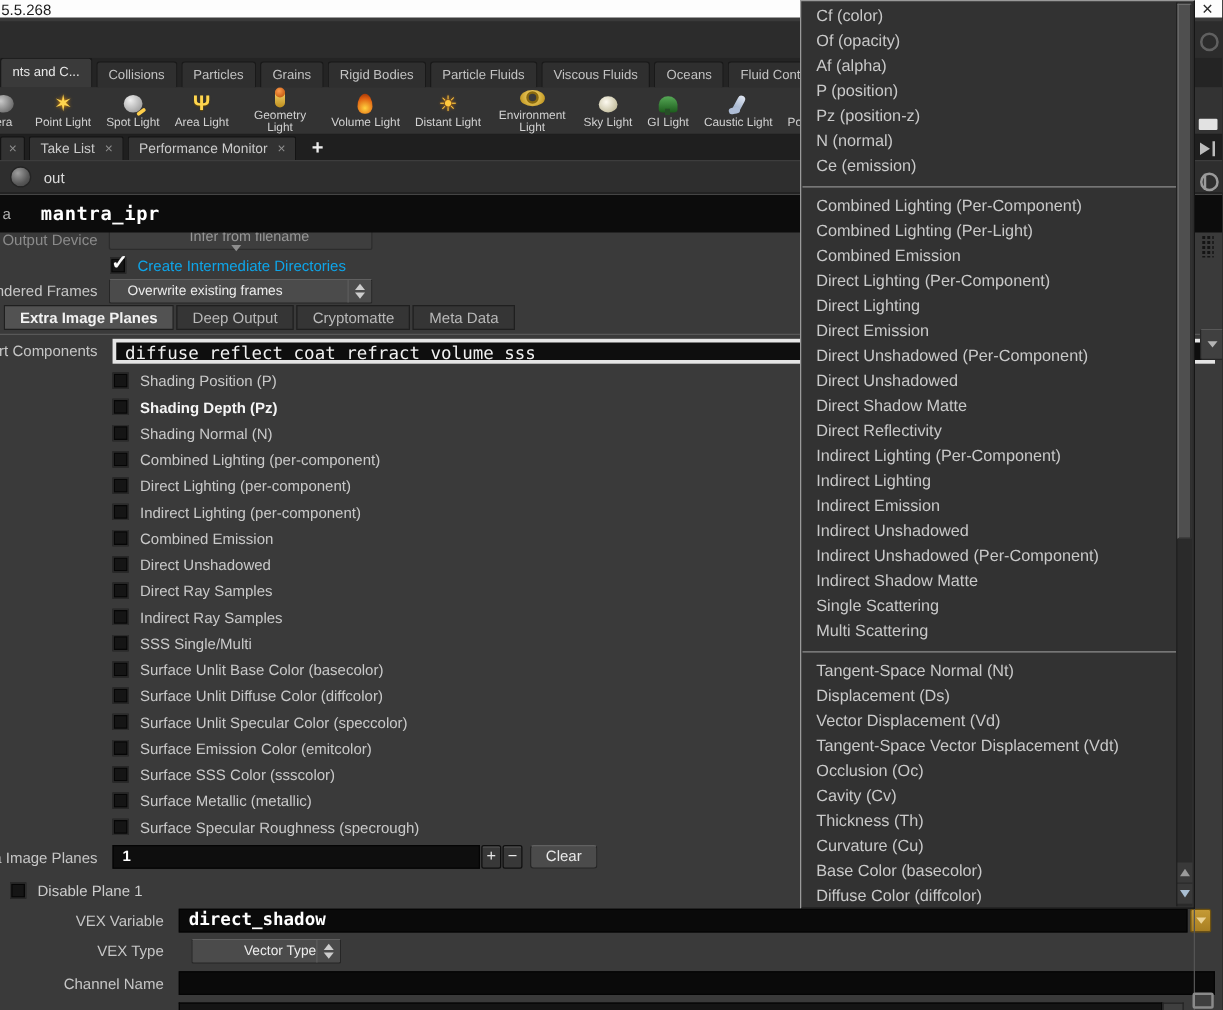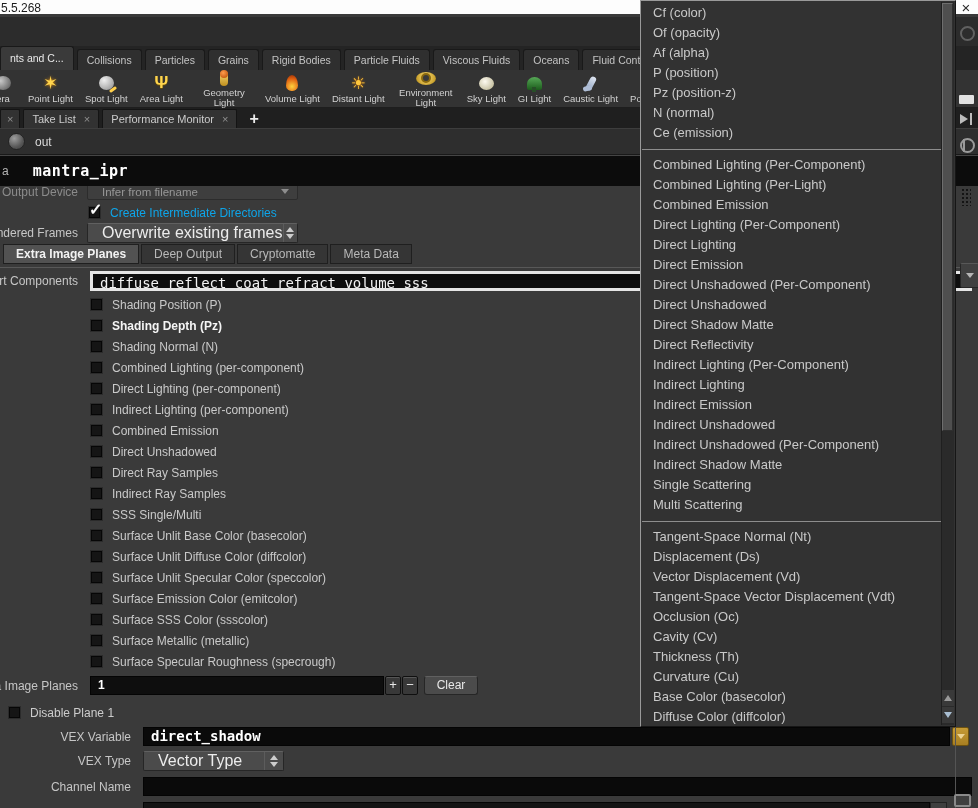--- a/index.html
+++ b/index.html
@@ -90,35 +90,35 @@
   .nname{font-family:"DejaVu Sans Mono",monospace;font-weight:bold;color:#fff;font-size:15px;margin-left:24px;letter-spacing:.5px;}
 
   
   .prow{position:absolute;left:0;right:0;}
   .plabel{position:absolute;top:3px;right:900px;white-space:nowrap;font-size:12px;color:#c6c6c6;}
   .prow.wide .plabel{right:847px;}
   .plabel.dim{color:#8b8b8b;}
 
   .r-outdev{top:182px;height:18px;}
   .pdrop{position:absolute;left:87px;top:1px;width:211px;height:17px;background:#3e3e3e;border:1px solid #2c2c2c;
-         border-radius:2px;display:flex;align-items:center;}
+         border-radius:2px;display:flex;align-items:center;flex-direction:column;}
   .pdrop .txt{flex:1;padding-left:14px;font-size:11.5px;color:#979797;}
   .pdarrow{width:0;height:0;border-left:4px solid transparent;border-right:4px solid transparent;
            border-top:5px solid #8d8d8d;margin-right:8px;}
 
   .r-dirs{top:204px;height:18px;}
   .checkbox{position:absolute;width:13px;height:13px;background:#151515;border:1px solid #2b2b2b;
             box-shadow:inset 0 0 0 1px #060606;}
   .checkbox.checked::after{content:"✓";position:absolute;top:-7px;left:0;font-size:16px;font-weight:bold;color:#fafafa;}
   .r-dirs .checkbox{left:88px;top:2px;}
   .r-dirs .cklabel{position:absolute;left:110px;top:2px;font-size:12px;color:#0ea5e9;}
 
   .r-frames{top:223px;height:21px;}
   .hdrop{position:absolute;left:87px;top:0;width:211px;height:20px;background:#4b4b4b;border:1px solid #262626;
-         border-top-color:#606060;border-radius:2px;display:flex;align-items:center;color:#ececec;font-size:16px;}
+         border-top-color:#606060;border-radius:2px;display:flex;align-items:center;color:#ececec;font-size:11px;}
   .hdrop .txt{flex:1;padding-left:14px;white-space:nowrap;}
   .spin{width:19px;align-self:stretch;border-left:1px solid #5c5c5c;display:flex;flex-direction:column;
         align-items:center;justify-content:center;gap:2px;}
   .tri-up-s{width:0;height:0;border-left:4px solid transparent;border-right:4px solid transparent;border-bottom:5px solid #cdcdcd;}
   .tri-down-s{width:0;height:0;border-left:4px solid transparent;border-right:4px solid transparent;border-top:5px solid #cdcdcd;}
 
   .ftabs{position:absolute;left:3px;top:244px;height:20px;display:flex;gap:2px;z-index:2;}
   .ftab{height:20px;line-height:19px;padding:0 12px;font-size:12px;background:#353535;border:1px solid #1f1f1f;
         color:#b9b9b9;white-space:nowrap;}
   .ftab.active{background:#525252;color:#f2f2f2;font-weight:bold;}
@@ -148,21 +148,21 @@
   .r-disable .cklabel{position:absolute;left:30px;top:2px;font-size:12px;color:#cccccc;}
 
   .r-vexvar{top:727px;height:19px;}
   .vfield{position:absolute;left:143px;top:0;width:807px;height:19px;background:#0a0a0a;border:1px solid #040404;
           color:#fff;font-family:"DejaVu Sans Mono",monospace;font-weight:bold;font-size:14px;line-height:17px;padding-left:7px;}
   .orangebtn{position:absolute;left:952px;top:0;width:17px;height:19px;background:linear-gradient(#c59a35,#a87f22);
              border:1px solid #6e5210;border-radius:2px;display:flex;align-items:center;justify-content:center;}
   .orangebtn i{width:0;height:0;border-left:4px solid transparent;border-right:4px solid transparent;border-top:5px solid #ecd394;}
 
   .r-vextype{top:751px;height:21px;}
-  .r-vextype .hdrop{left:143px;width:141px;}
+  .r-vextype .hdrop{left:153px;width:120px;text-align:right;}
   .r-chan{top:777px;height:19px;}
   .r-chan .vfield{font-weight:normal;right:6px;width:auto;}
 
   .partialrow-field{position:absolute;left:143px;right:48px;top:802px;height:6px;background:#141414;border:1px solid #050505;border-bottom:none;}
   .partialrow-btn{position:absolute;left:930px;top:802px;width:17px;height:6px;background:#3f3f3f;border:1px solid #222;border-bottom:none;}
 
   
   .right-strip{position:absolute;left:955px;top:17px;bottom:0;width:23px;border-left:1px solid #545454;z-index:8;}
   .whitebar{position:absolute;left:3px;top:78px;width:15px;height:9px;background:#e2e2e2;border-radius:1px;}
   .pin-icon{position:absolute;left:4px;top:95px;width:16px;height:14px;}

